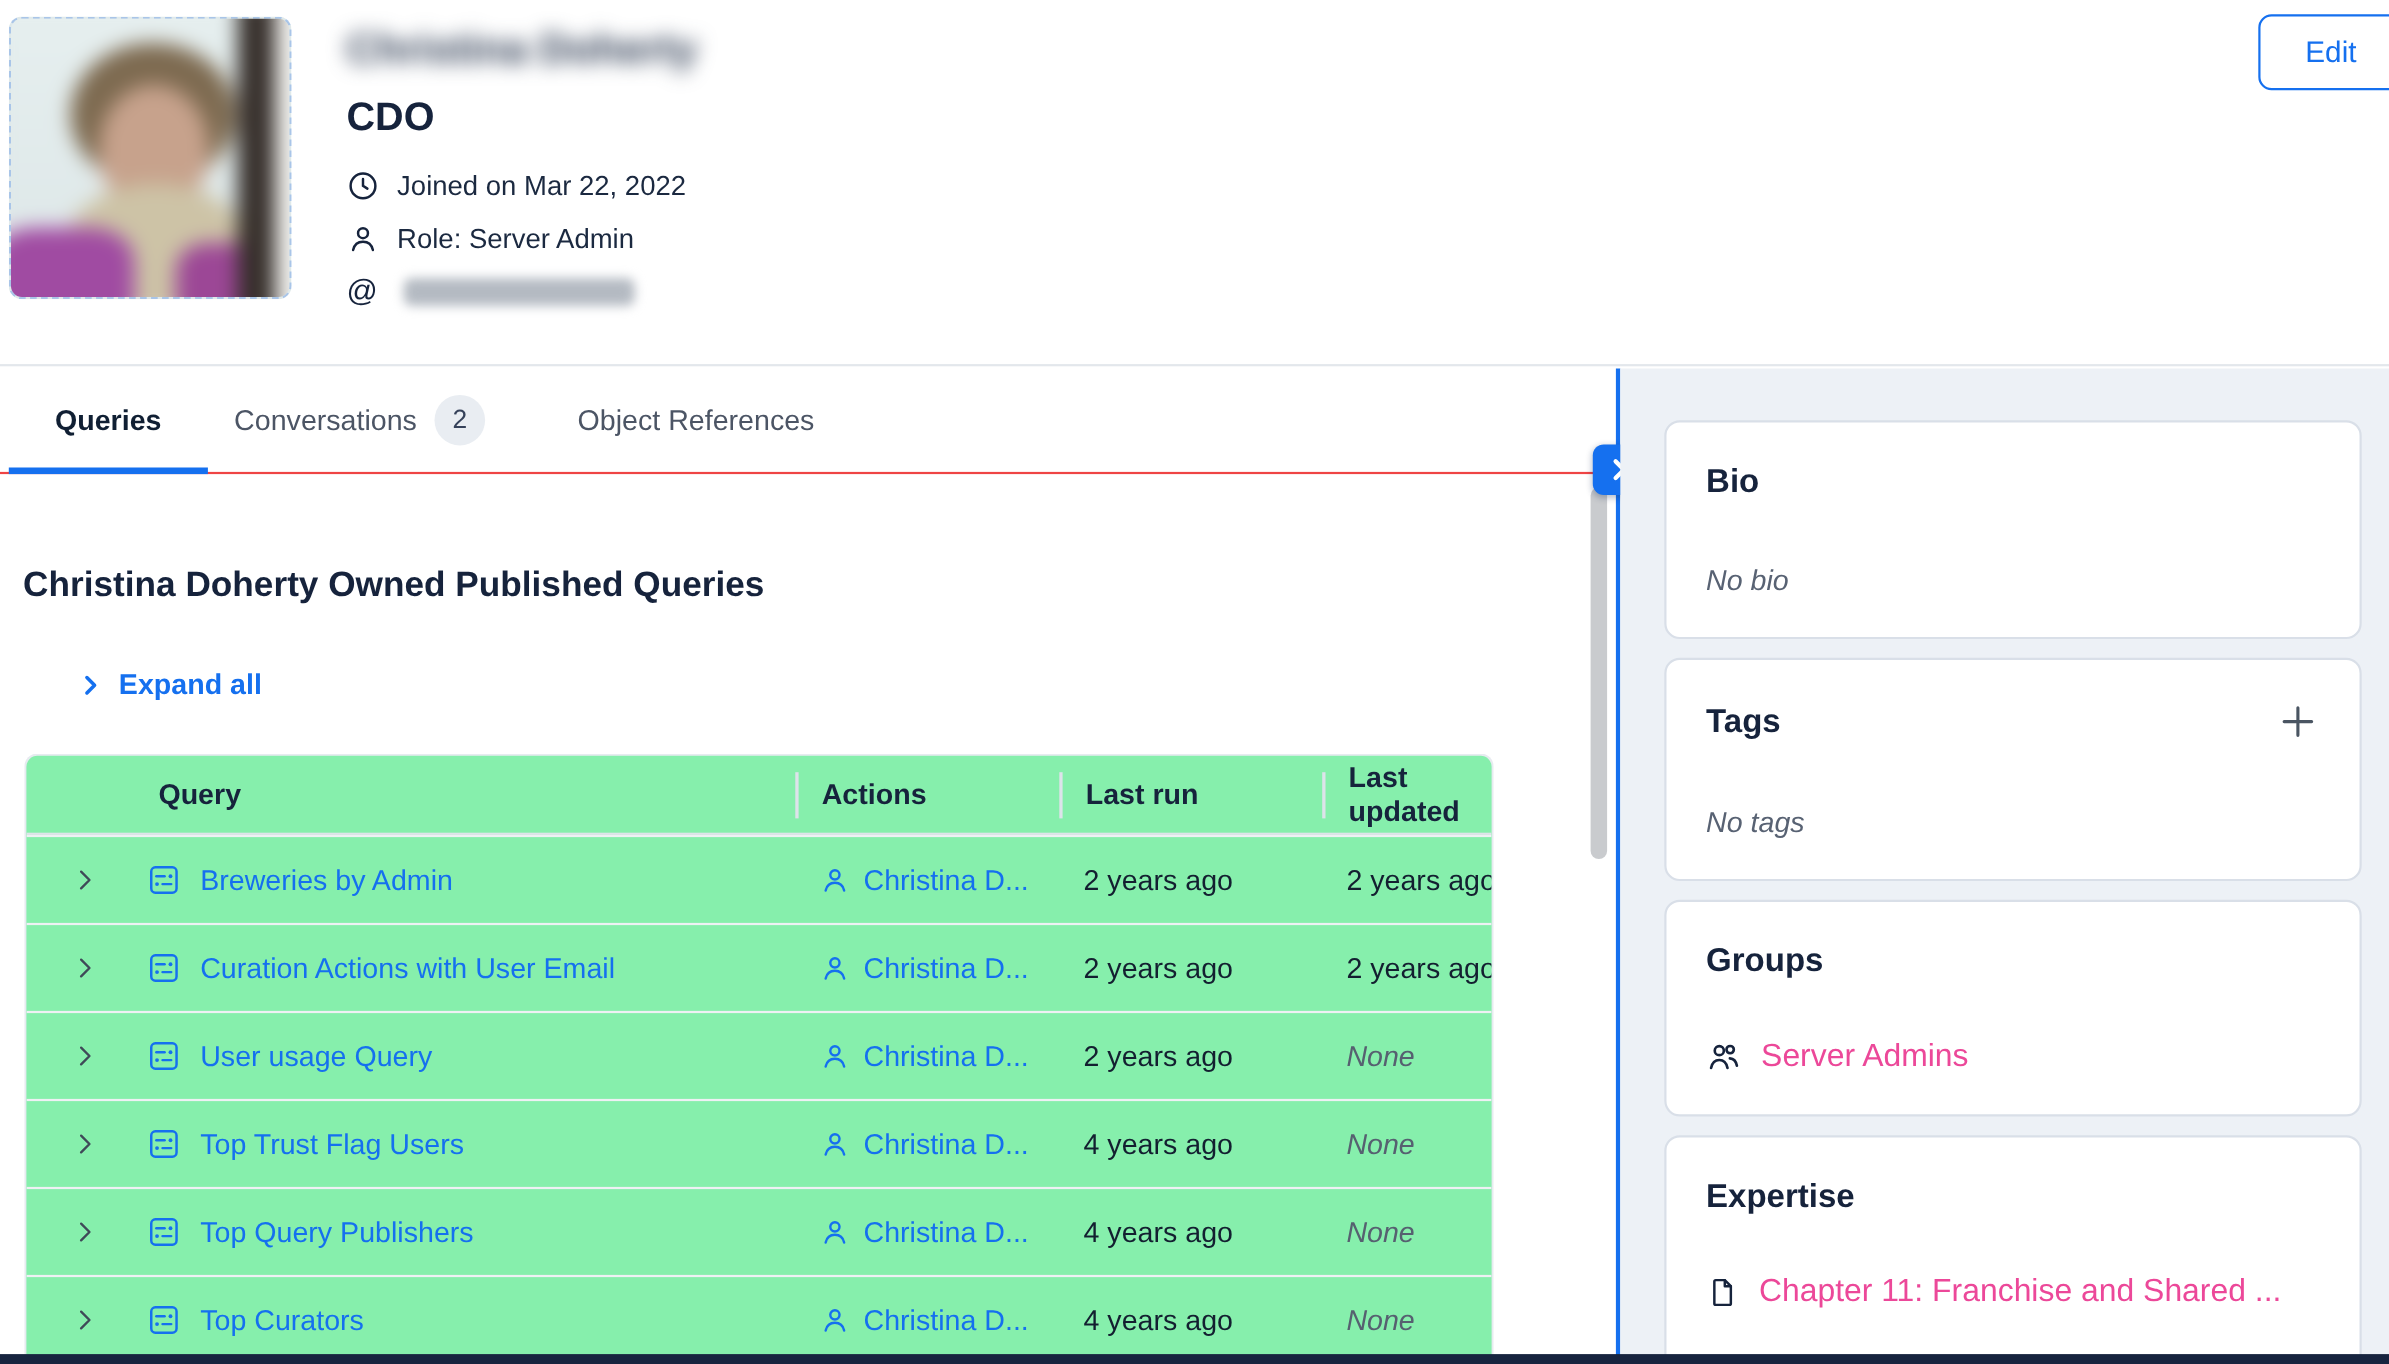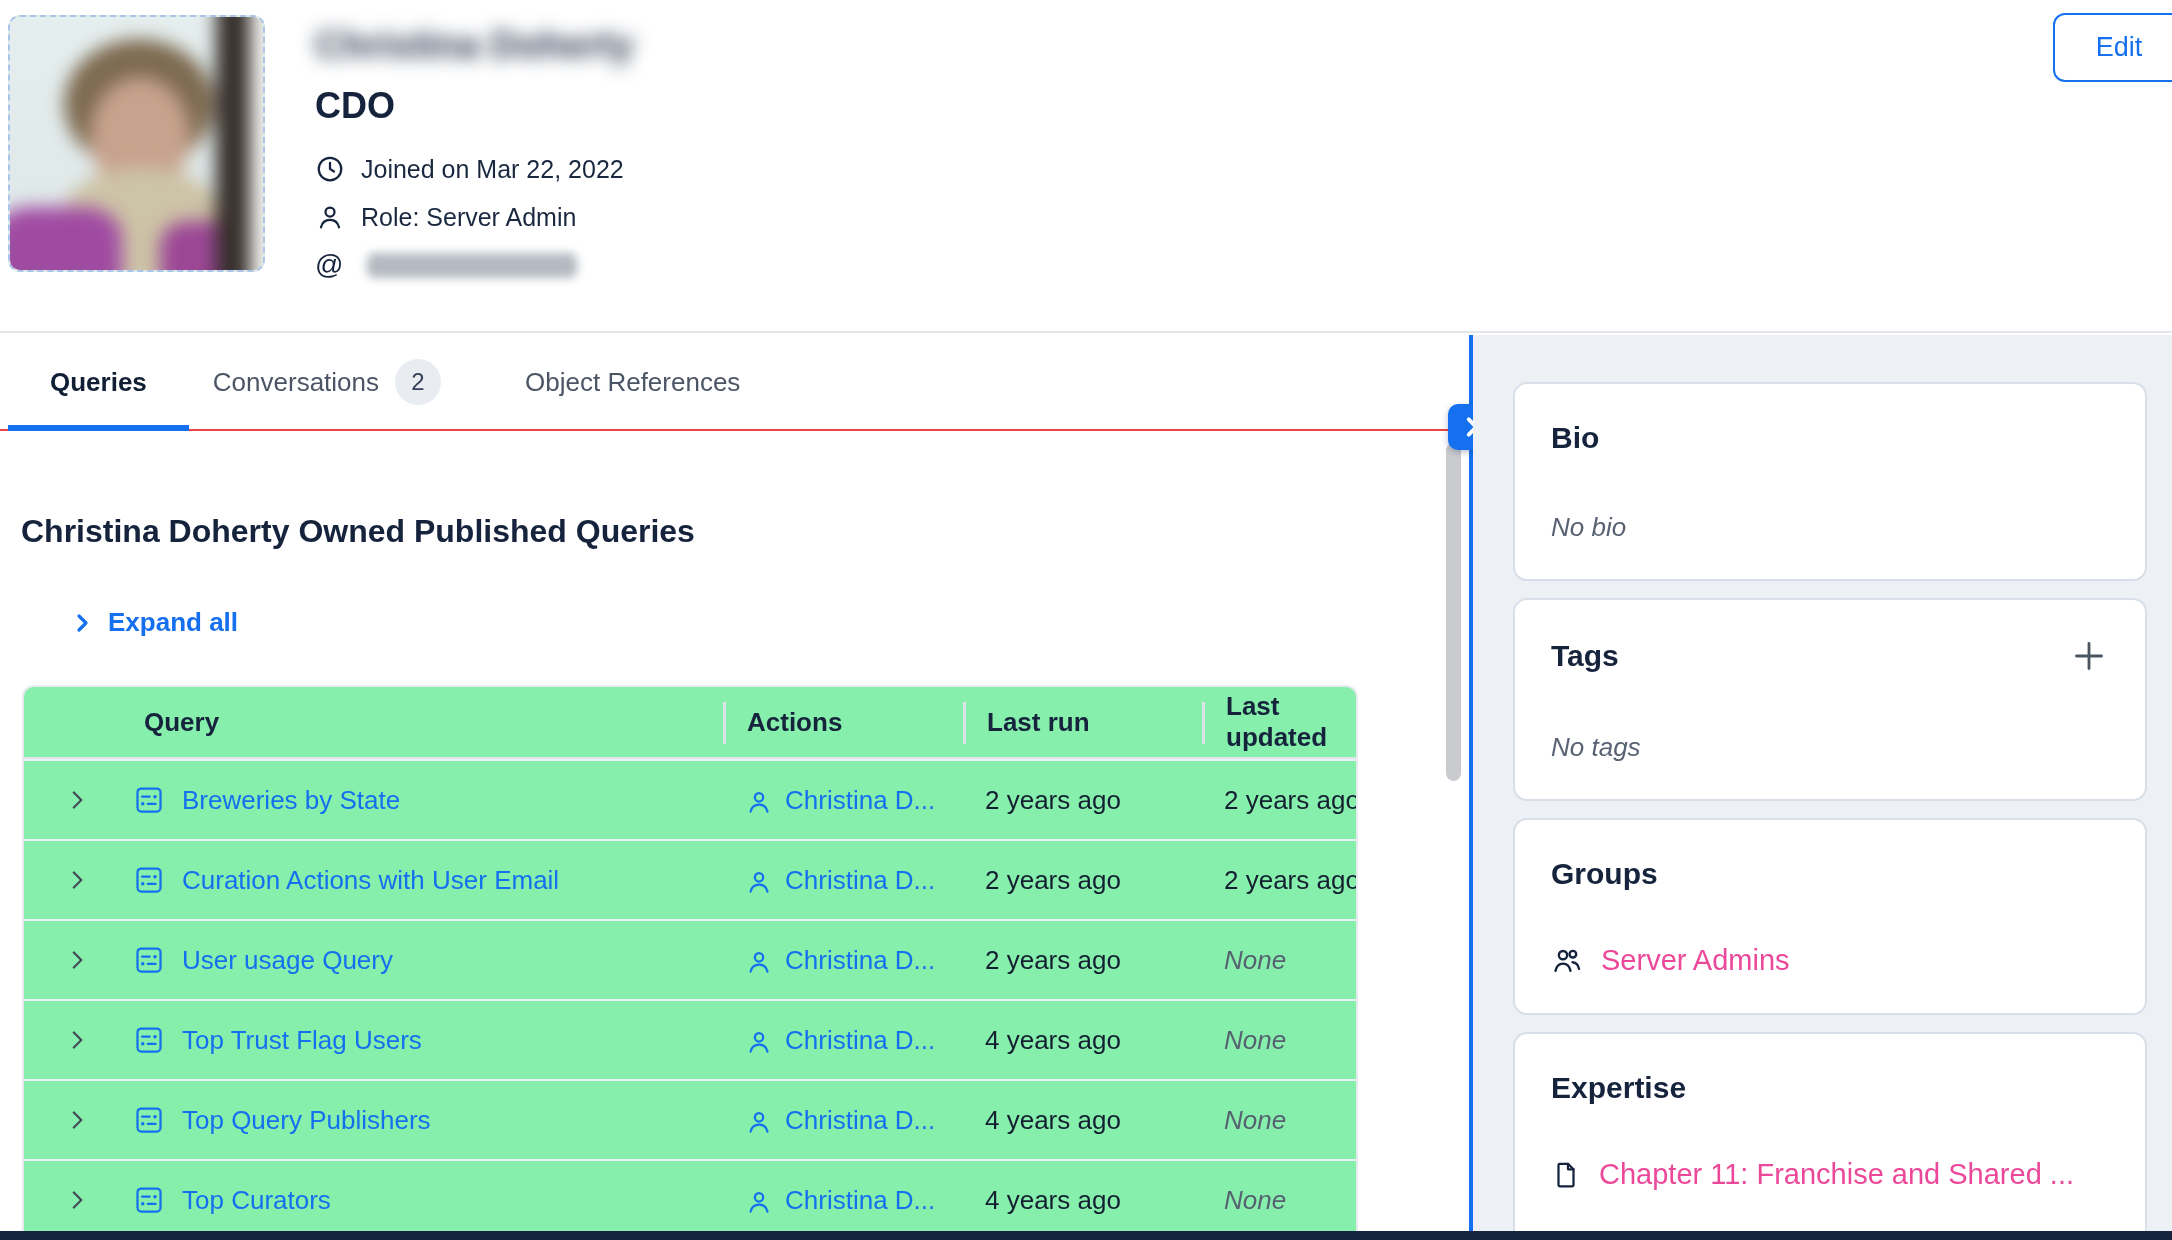--- a/index.html
+++ b/index.html
@@ -62,21 +62,21 @@
   .th-sep { padding-left:24px; }
   .th-sep::before { content:""; position:absolute; left:0; top:15px; width:3px; height:42px; background:#dde3ea; }
   .trow { display:grid; grid-template-columns:699px 240px 239px 1fr; height:80px; align-items:center;
           border-top:2px solid #eef1f4; }
   .trow:first-of-type { border-top:none; }
   .td { font-size:26px; color:#131f30; }
   .td-query { display:flex; align-items:center; height:100%; }
   .row-chev { margin-left:40px; color:#3f4a58; display:flex; cursor:pointer; }
   .qicon { margin-left:44px; display:flex; color:#1570EF; }
   .qlink { margin-left:18px; color:#1570EF; text-decoration:none; cursor:pointer; white-space:nowrap; }
-  .td-auth { display:flex; align-items:flex-end; padding-left:22px; white-space:nowrap; overflow:hidden; }
+  .td-auth { display:flex; align-items:center; padding-left:22px; white-space:nowrap; overflow:hidden; }
   .td-auth svg { flex:0 0 auto; color:#1570EF; }
   .alink { margin-left:12px; color:#1570EF; text-decoration:none; cursor:pointer; }
   .td-upd { padding-left:22px; }
   .td-run { padding-left:22px; white-space:nowrap; overflow:hidden; }
   .td-run.none { font-style:italic; color:#566070; }
 
   
   .vline { position:absolute; left:1469px; top:335px; width:4px; height:897px; background:#1570EF; }
   .scroll-thumb { position:absolute; left:1446px; top:443px; width:15px; height:338px; border-radius:8px; background:#c9cbce; cursor:pointer; }
   .collapse-btn { position:absolute; left:1448px; top:404px; width:48px; height:46px; border:none; border-radius:10px;
@@ -181,21 +181,21 @@
             </span>
           <span class="qicon">
               <svg width="30" height="30" viewBox="0 0 24 24" fill="none" stroke="currentColor" stroke-width="1.8">
                 <rect x="2.8" y="2.8" width="18.4" height="18.4" rx="3"></rect>
                 <path d="M6.5 9.3h6" stroke-linecap="round"></path>
                 <circle cx="16.8" cy="9.3" r="1.4" fill="currentColor" stroke="none"></circle>
                 <circle cx="7" cy="15" r="1.4" fill="currentColor" stroke="none"></circle>
                 <path d="M11 15h6.3" stroke-linecap="round"></path>
               </svg>
             </span>
-          <a class="qlink">Breweries by State</a>
+          <a class="qlink">Breweries by Admin</a>
         </div>
         <div class="td td-auth">
           <svg width="28" height="28" viewBox="0 0 24 24" fill="none" stroke="currentColor" stroke-width="1.9" stroke-linecap="round">
               <circle cx="12" cy="8" r="3.6"></circle>
               <path d="M4.8 20.2c1-4.4 4.1-6 7.2-6s6.2 1.6 7.2 6"></path>
             </svg>
           <a class="alink">Christina D...</a>
         </div>
         <div class="td td-upd">2 years ago</div>
         <div class="td td-run">2 years ago</div>

